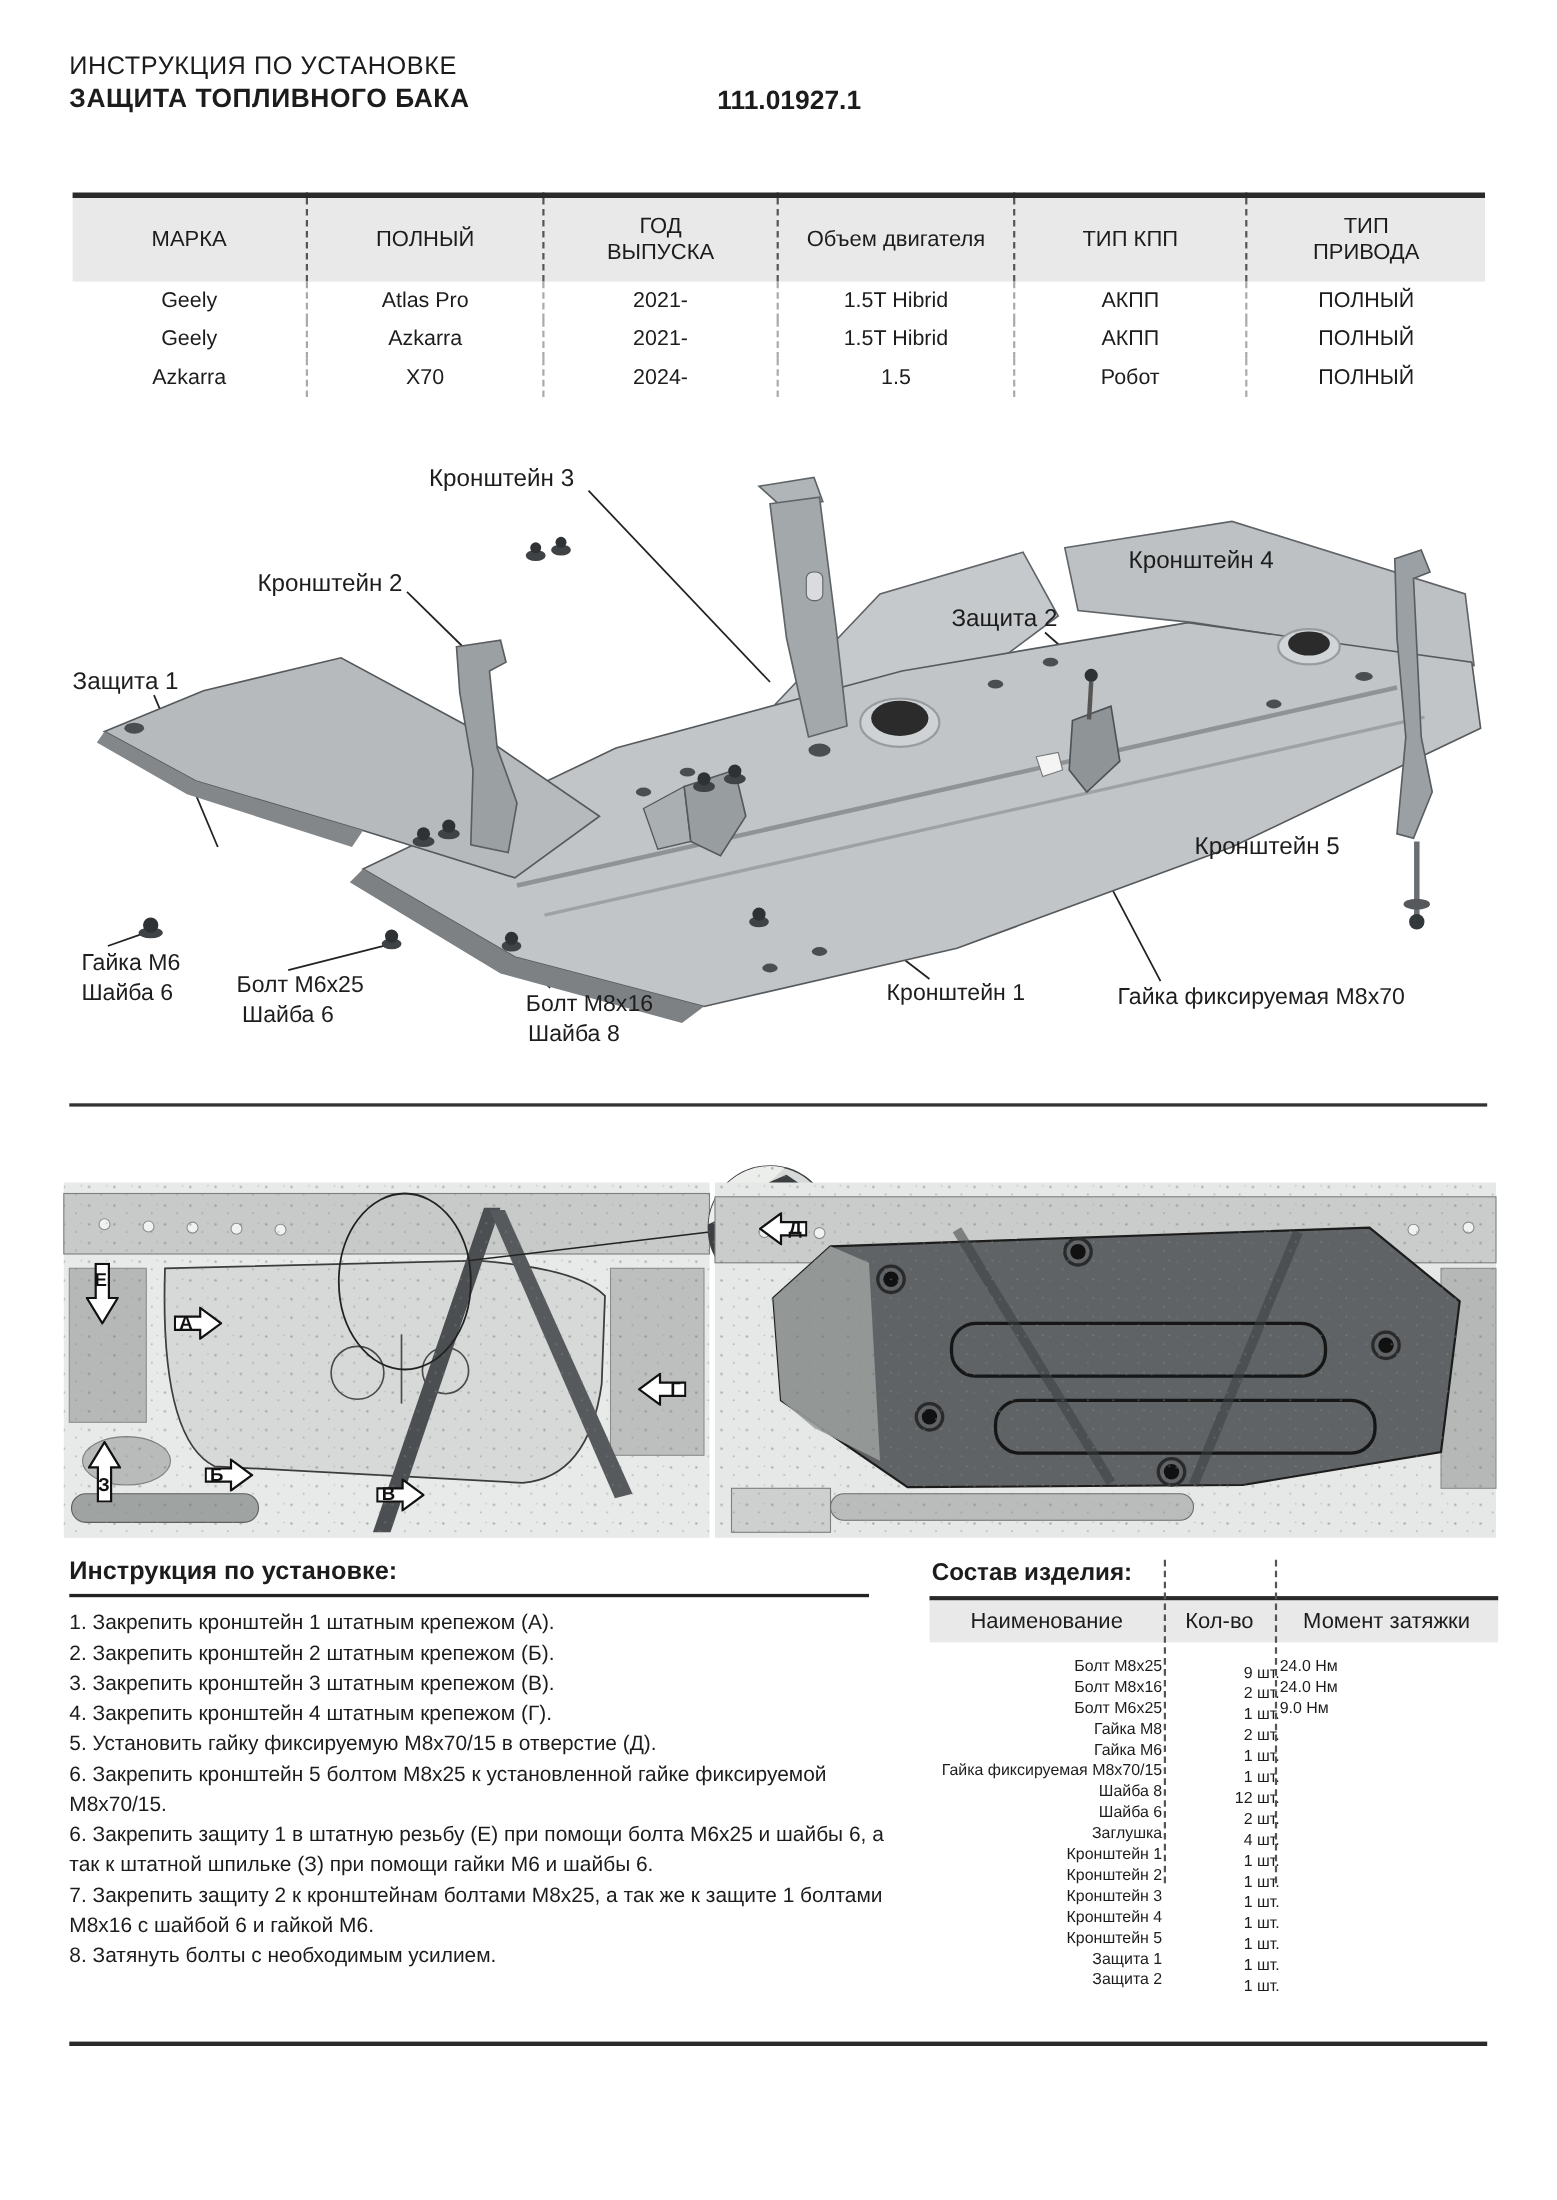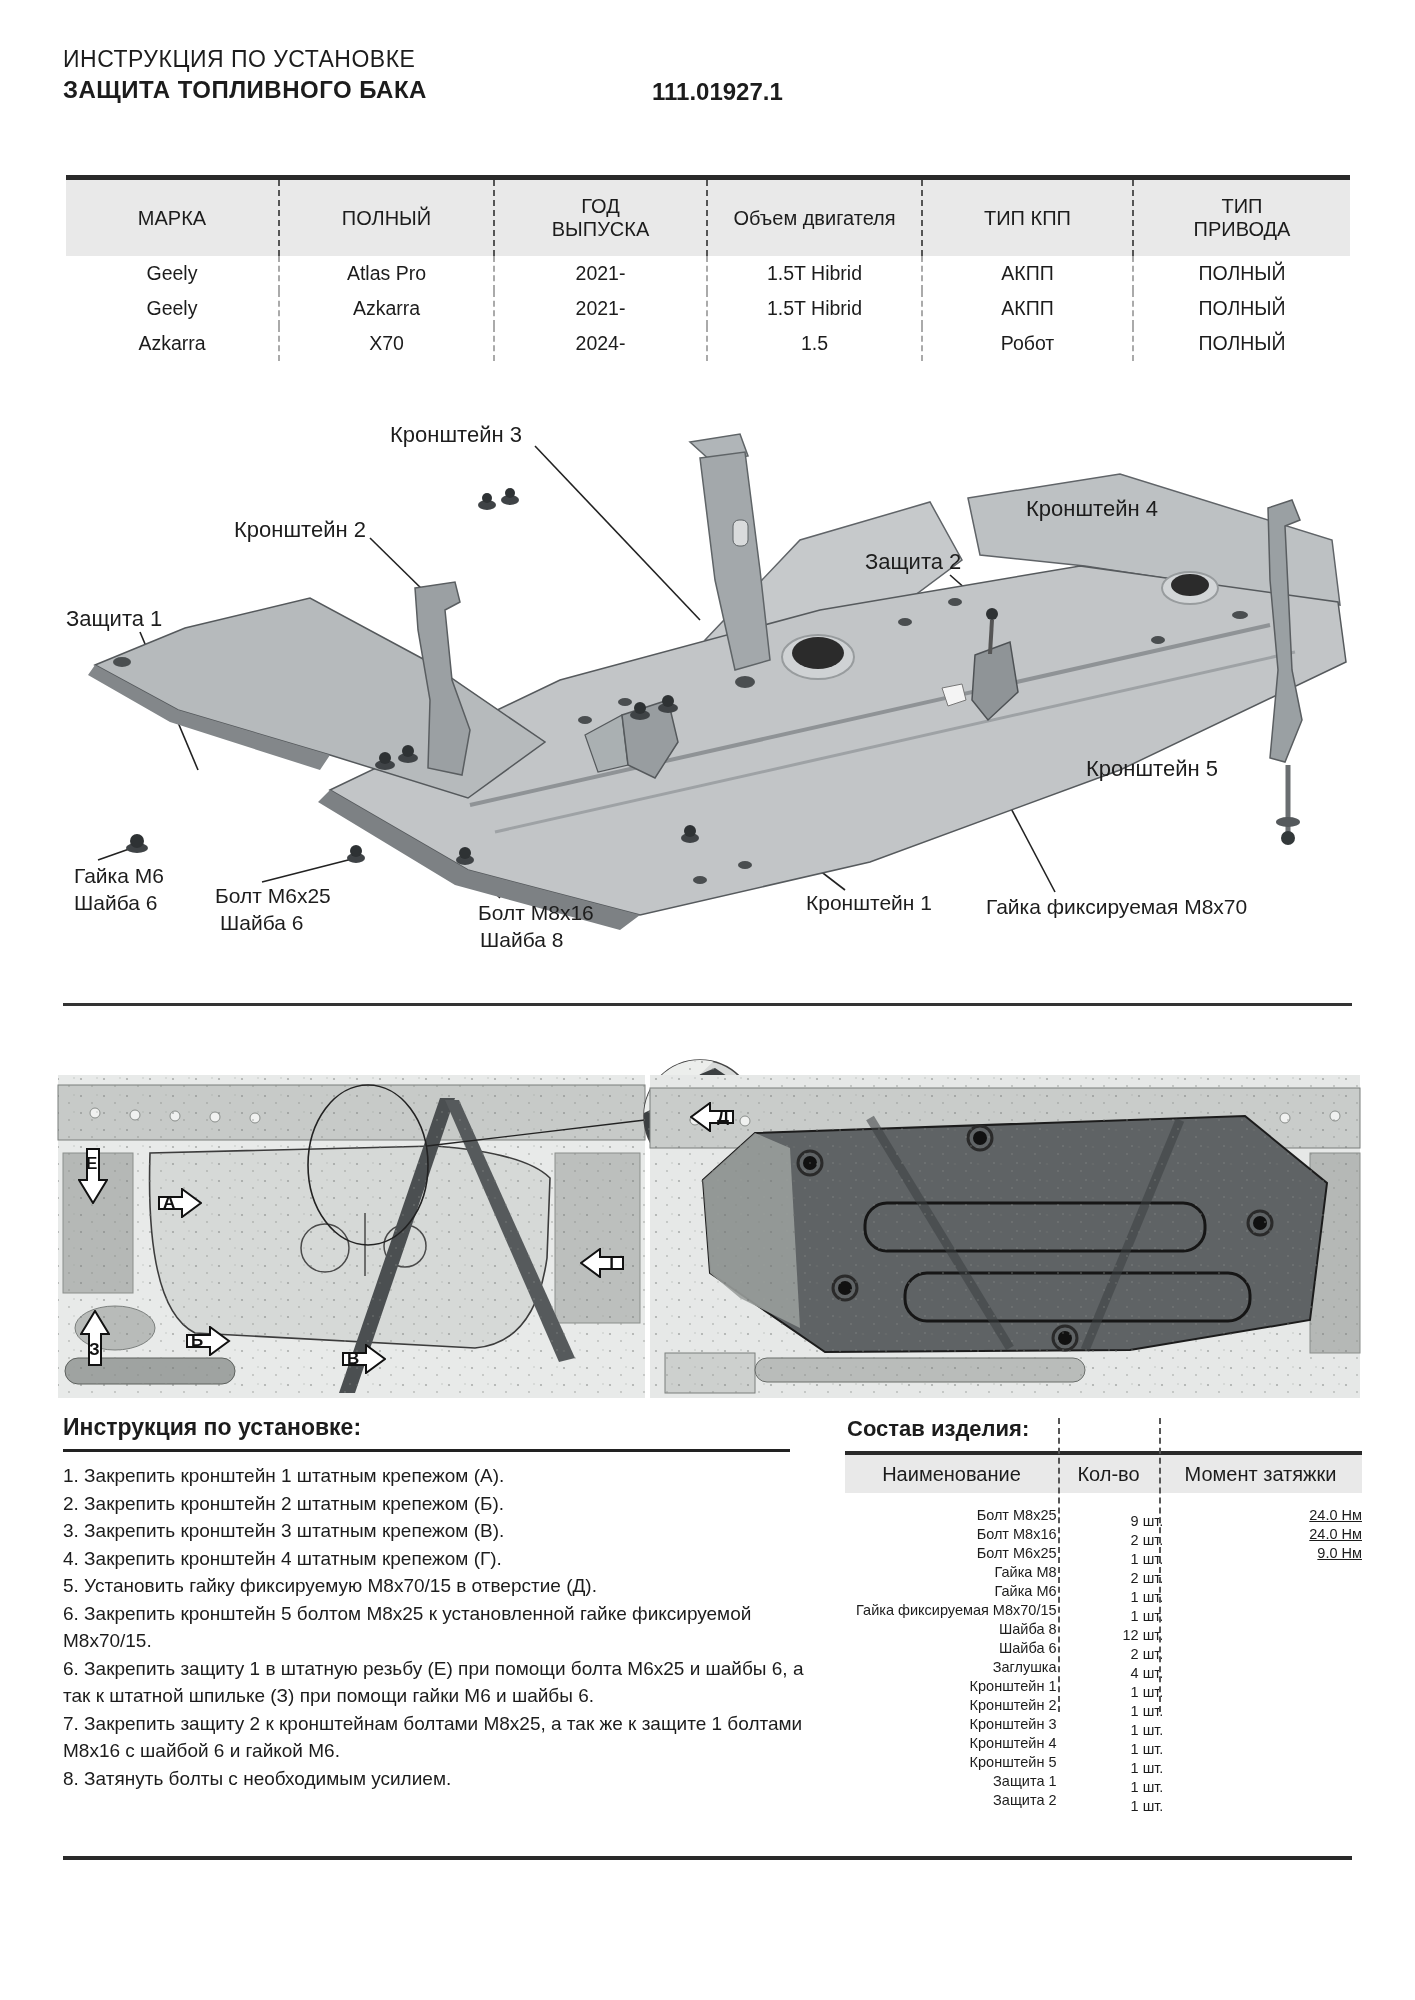--- a/index.html
+++ b/index.html
@@ -47,21 +47,21 @@
   .parts-title{position:absolute;left:847px;top:1416px;font-size:22px;font-weight:bold;}
   .ptable{position:absolute;left:845px;top:1451px;width:517px;border-top:4px solid #2a2a2a;}
   .phead{display:flex;background:#e9e9e9;height:38px;align-items:center;font-size:20px;}
   .ph-name{width:213px;text-align:center;}
   .ph-qty{width:101px;text-align:center;}
   .ph-tq{width:203px;text-align:center;}
   .prows{margin-top:12px;}
   .prow{display:flex;height:19px;align-items:center;font-size:14.5px;}
   .c-name{width:205px;text-align:right;padding-right:8px;margin-left:11px;}
   .c-qty{width:101px;text-align:right;margin-top:12px;}
-  .c-tq{width:203px;text-align:right;text-decoration:underline;}
+  .c-tq{width:203px;text-align:left;}
   .pdash{position:absolute;width:0;border-left:2px dashed #555;top:1418px;height:294px;}
   .pdash1{left:1058px;} .pdash2{left:1159px;}
 
   .bline{position:absolute;left:63px;top:1856px;width:1289px;height:4px;background:#2a2a2a;}
 </style>
 </head>
 <body>
 
 <div class="page">
 
@@ -212,21 +212,21 @@
   <div class="lbl" style="left:1026px;top:496px">Кронштейн 4</div>
   <div class="lbl" style="left:865px;top:549px">Защита 2</div>
   <div class="lbl" style="left:1086px;top:756px">Кронштейн 5</div>
   <div class="lbl lbl-sm" style="left:74px;top:864px">Гайка М6</div>
   <div class="lbl lbl-sm" style="left:74px;top:891px">Шайба 6</div>
   <div class="lbl lbl-sm" style="left:215px;top:884px">Болт М6х25</div>
   <div class="lbl lbl-sm" style="left:220px;top:911px">Шайба 6</div>
   <div class="lbl lbl-sm" style="left:478px;top:901px">Болт М8х16</div>
   <div class="lbl lbl-sm" style="left:480px;top:928px">Шайба 8</div>
   <div class="lbl lbl-sm" style="left:806px;top:891px">Кронштейн 1</div>
-  <div class="lbl lbl-sm" style="left:986px;top:895px">Гайка фиксируемая М8х70</div>
+  <div class="lbl lbl-sm" style="left:1016px;top:895px">Гайка фиксируемая М8х70</div>
 
   <div class="pdivider"></div>
 
   <svg class="photos" width="1310" height="345" viewBox="0 0 1310 345">
     <defs>
       <pattern id="spk" width="23" height="17" patternUnits="userSpaceOnUse">
         <circle cx="3" cy="4" r="1.1" fill="#6f7371"></circle>
         <circle cx="14" cy="11" r="0.9" fill="#848885"></circle>
         <circle cx="19" cy="3" r="0.8" fill="#9a9e9b"></circle>
       </pattern>

